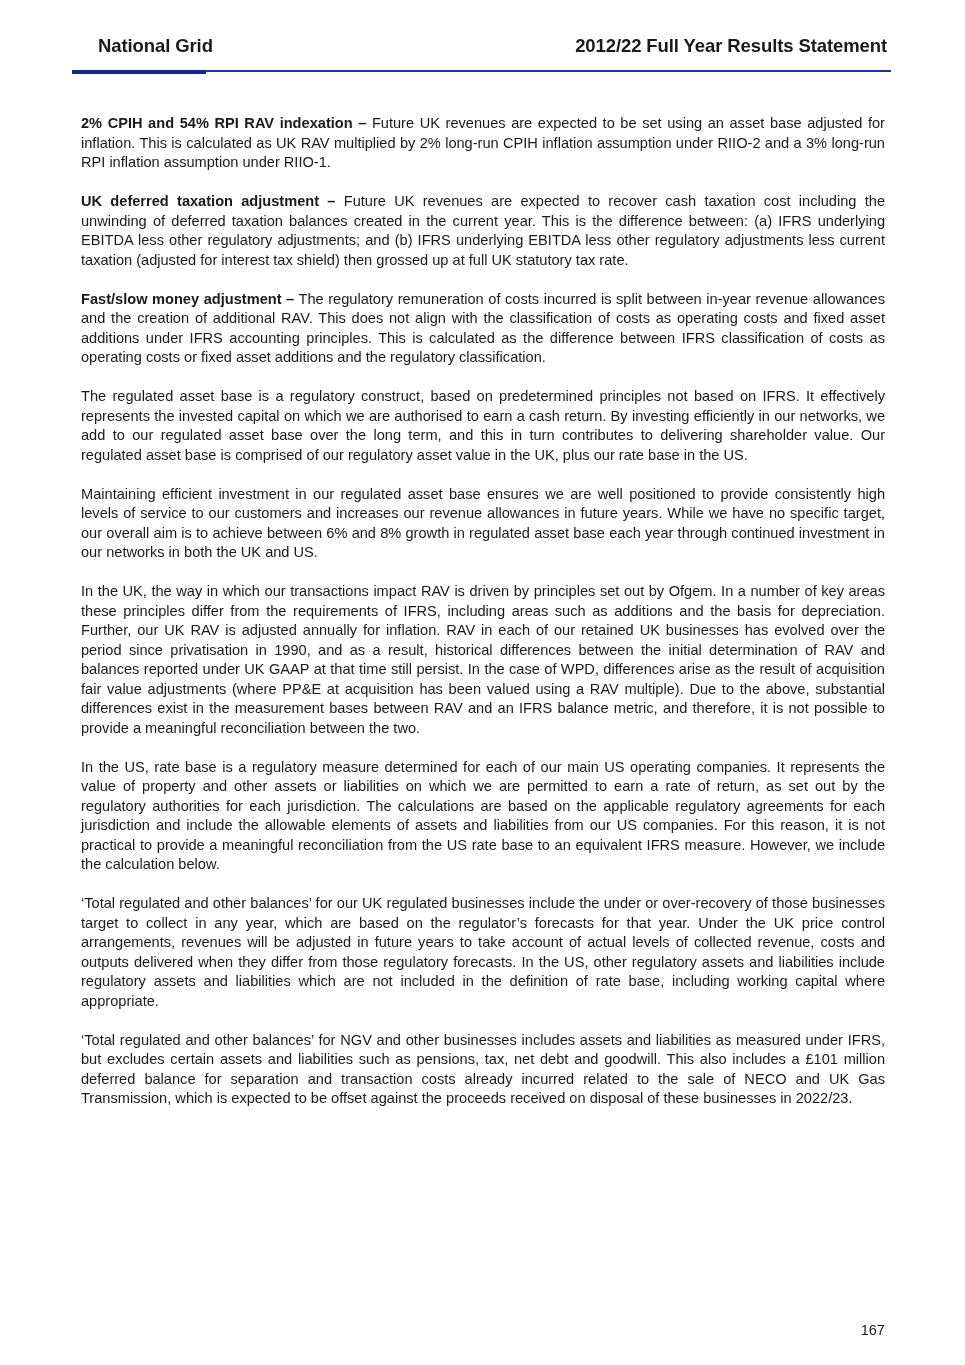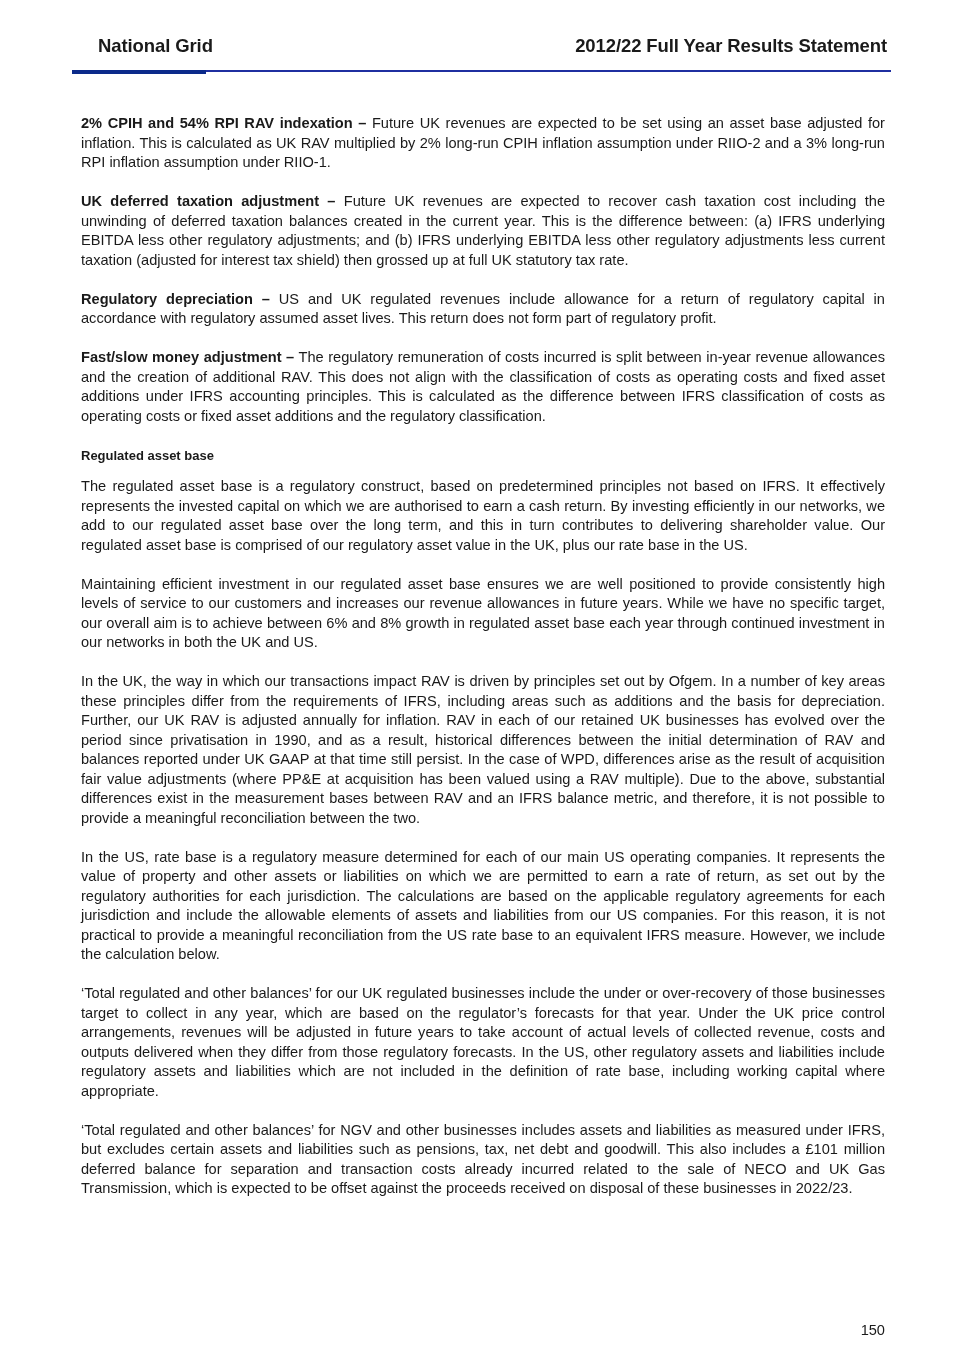--- a/index.html
+++ b/index.html
@@ -88,25 +88,23 @@
 <div class="header">
   <span class="title-left">National Grid</span>
   <span class="title-right">2012/22 Full Year Results Statement</span>
 </div>
 <div class="rule-thin"></div>
 <div class="rule-thick"></div>
 
 <div class="content">
   <p><b>2% CPIH and 54% RPI RAV indexation –</b><span> Future UK revenues are expected to be set using an asset base adjusted for inflation. This is calculated as UK RAV multiplied by 2% long-run CPIH inflation assumption under RIIO-2 and a 3% long-run RPI inflation assumption under RIIO-1.</span></p>
   <p><b>UK deferred taxation adjustment –</b><span> Future UK revenues are expected to recover cash taxation cost including the unwinding of deferred taxation balances created in the current year. This is the difference between: (a) IFRS underlying EBITDA less other regulatory adjustments; and (b) IFRS underlying EBITDA less other regulatory adjustments less current taxation (adjusted for interest tax shield) then grossed up at full UK statutory tax rate.</span></p>
-  <p><b>Regulatory depreciation –</b><span> US and UK regulated revenues include allowance for a return of regulatory capital in accordance with regulatory assumed asset lives. This return does not form part of regulatory profit.</span></p>
   <p><b>Fast/slow money adjustment –</b><span> The regulatory remuneration of costs incurred is split between in-year revenue allowances and the creation of additional RAV. This does not align with the classification of costs as operating costs and fixed asset additions under IFRS accounting principles. This is calculated as the difference between IFRS classification of costs as operating costs or fixed asset additions and the regulatory classification.</span></p>
 
-  <div class="section-heading">Regulated asset base</div>
   <p class="after-heading">The regulated asset base is a regulatory construct, based on predetermined principles not based on IFRS. It effectively represents the invested capital on which we are authorised to earn a cash return. By investing efficiently in our networks, we add to our regulated asset base over the long term, and this in turn contributes to delivering shareholder value. Our regulated asset base is comprised of our regulatory asset value in the UK, plus our rate base in the US.</p>
   <p>Maintaining efficient investment in our regulated asset base ensures we are well positioned to provide consistently high levels of service to our customers and increases our revenue allowances in future years. While we have no specific target, our overall aim is to achieve between 6% and 8% growth in regulated asset base each year through continued investment in our networks in both the UK and US.</p>
   <p>In the UK, the way in which our transactions impact RAV is driven by principles set out by Ofgem. In a number of key areas these principles differ from the requirements of IFRS, including areas such as additions and the basis for depreciation. Further, our UK RAV is adjusted annually for inflation. RAV in each of our retained UK businesses has evolved over the period since privatisation in 1990, and as a result, historical differences between the initial determination of RAV and balances reported under UK GAAP at that time still persist. In the case of WPD, differences arise as the result of acquisition fair value adjustments (where PP&amp;E at acquisition has been valued using a RAV multiple). Due to the above, substantial differences exist in the measurement bases between RAV and an IFRS balance metric, and therefore, it is not possible to provide a meaningful reconciliation between the two.</p>
   <p>In the US, rate base is a regulatory measure determined for each of our main US operating companies. It represents the value of property and other assets or liabilities on which we are permitted to earn a rate of return, as set out by the regulatory authorities for each jurisdiction. The calculations are based on the applicable regulatory agreements for each jurisdiction and include the allowable elements of assets and liabilities from our US companies. For this reason, it is not practical to provide a meaningful reconciliation from the US rate base to an equivalent IFRS measure. However, we include the calculation below.</p>
   <p>‘Total regulated and other balances’ for our UK regulated businesses include the under or over-recovery of those businesses target to collect in any year, which are based on the regulator’s forecasts for that year. Under the UK price control arrangements, revenues will be adjusted in future years to take account of actual levels of collected revenue, costs and outputs delivered when they differ from those regulatory forecasts. In the US, other regulatory assets and liabilities include regulatory assets and liabilities which are not included in the definition of rate base, including working capital where appropriate.</p>
   <p>‘Total regulated and other balances’ for NGV and other businesses includes assets and liabilities as measured under IFRS, but excludes certain assets and liabilities such as pensions, tax, net debt and goodwill. This also includes a £101 million deferred balance for separation and transaction costs already incurred related to the sale of NECO and UK Gas Transmission, which is expected to be offset against the proceeds received on disposal of these businesses in 2022/23.</p>
 </div>
 
-<div class="page-number">150</div>
+<div class="page-number">167</div>
 
 </body></html>

